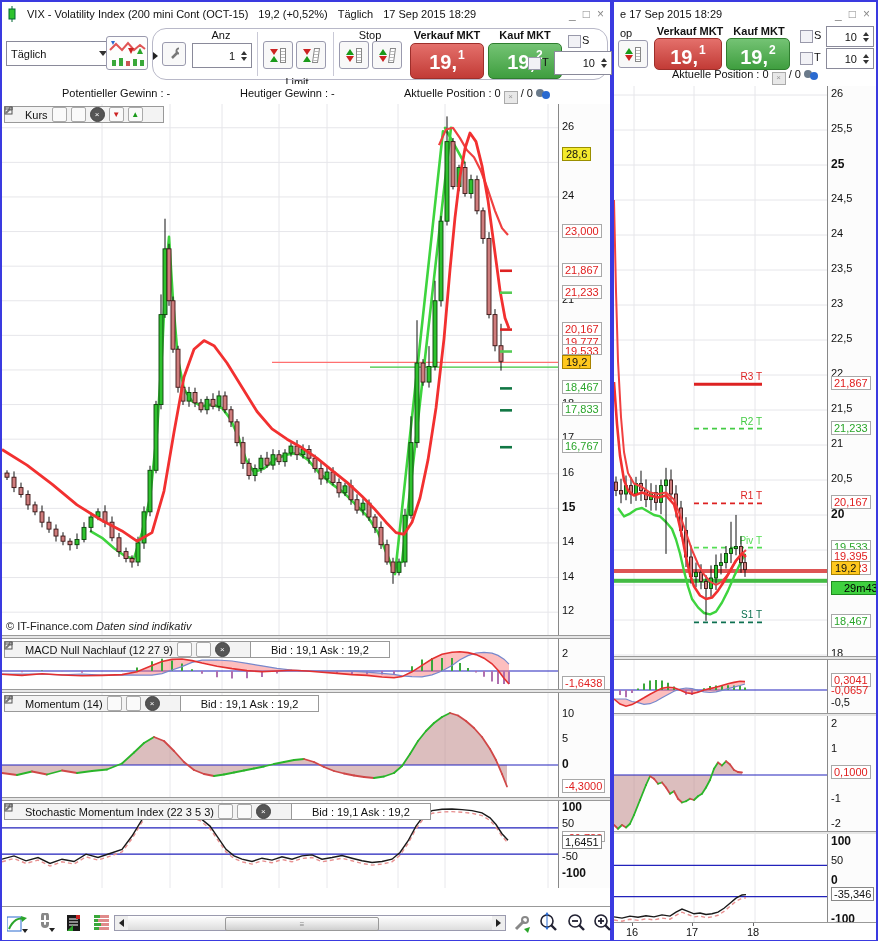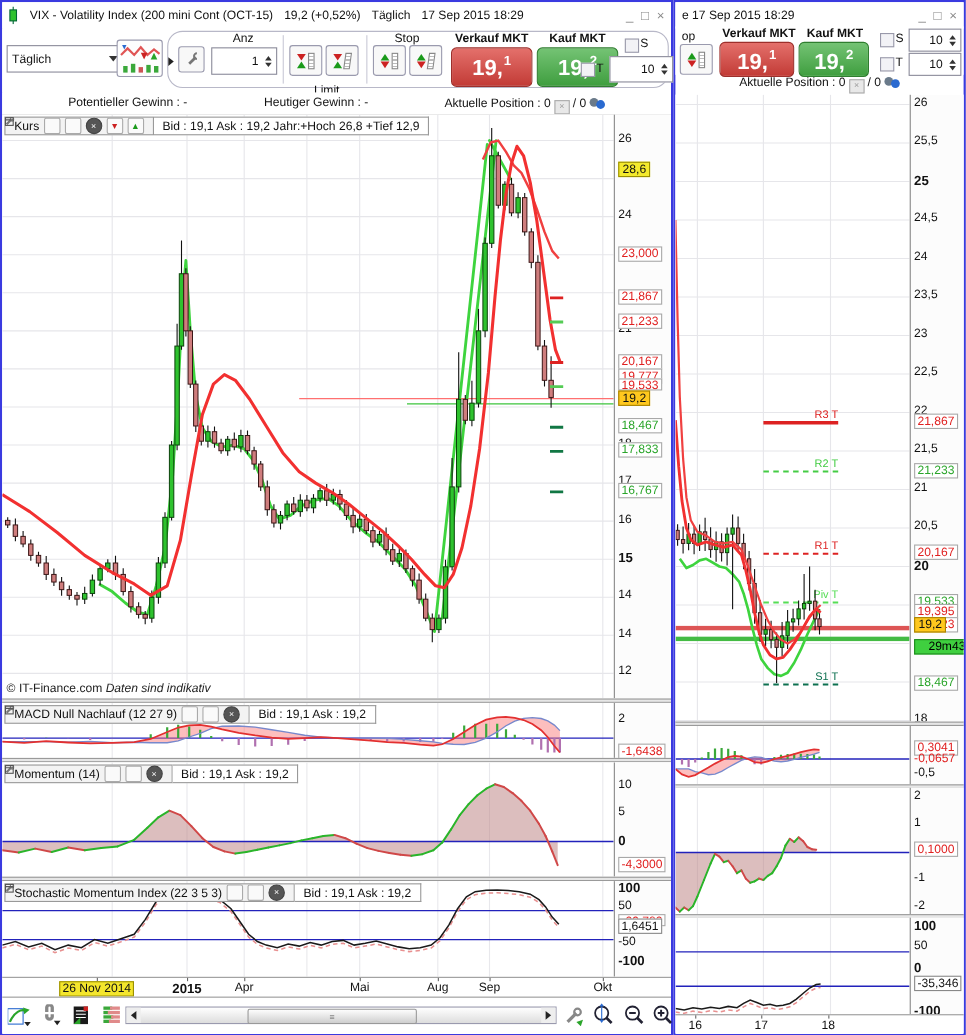--- a/index.html
+++ b/index.html
@@ -55,21 +55,21 @@
   .lbl.tick-bold{font-weight:bold;font-size:12px;}
   .lbl.red-box{color:#e02020;background:#fff;border:1px solid #a8a8a8;padding:0 2px;}
   .lbl.green-box{color:#2aa52a;background:#fff;border:1px solid #a8a8a8;padding:0 2px;}
   .lbl.red-text{color:#e02020;}
   .lbl.gold{background:#f4ea2d;border:1px solid #9a8f00;padding:0 3px;}
   .lbl.gold2{background:#ffc81e;border:1px solid #a88200;padding:0 3px;}
   .lbl.timer{background:#3fd03f;border:1px solid #1e8a1e;padding:0 12px;color:#000;}
   .lbl.white-box{background:#fff;border:1px solid #888;padding:0 2px;}
   .lbl.red-peek{color:#e02020;background:#fff;border:1px solid #a8a8a8;padding:0 2px;height:9px;overflow:hidden;}
   .phead{position:absolute;top:2px;left:2px;height:17px;display:flex;z-index:5;}
-  .phead .nm,.phead .bid{border:1px solid #999;background:#f3f3f3;display:flex;align-items:center;gap:4px;padding:0 8px;height:17px;box-sizing:border-box;text-align:center;}
+  .phead .nm,.phead .bid{border:1px solid #999;background:#f3f3f3;display:flex;align-items:center;gap:4px;padding:0 20px;height:17px;box-sizing:border-box;text-align:center;}
   .phead .bid{background:#fff;border-left:none;}
   .hicon{width:13px;height:13px;border:1px solid #aaa;border-radius:2px;background:#fafafa;display:inline-flex;align-items:center;justify-content:center;font-size:8px;line-height:1;}
   .hicon.dark{background:#555;color:#fff;border-radius:50%;border-color:#444;font-size:8px;}
   .hicon.red{color:#cc2222;}
   .hicon.green{color:#1a9a1a;}
   .copyright{position:absolute;left:4px;bottom:3px;z-index:4;color:#222;}
   .copyright .it{font-style:italic;}
   .sep{position:absolute;left:0;right:0;height:4px;background:#e6e6e6;border-top:1px solid #9a9a9a;border-bottom:1px solid #9a9a9a;box-sizing:border-box;}
   
   .taxis{position:absolute;left:0;right:0;height:18px;background:#fff;border-top:1px solid #999;}
@@ -718,21 +718,20 @@
           <span class="hicon">
               <svg width="9" height="9">
                 <rect x="1" y="1" width="7" height="7" fill="none" stroke="#555"></rect>
                 <line x1="1" y1="3" x2="8" y2="3" stroke="#555"></line>
               </svg>
             </span>
           <span class="hicon dark">×</span>
           <span class="hicon red">▼</span>
           <span class="hicon green">▲</span>
         </span>
-        <span class="bid">Bid : 19,1 Ask : 19,2 Jahr:+Hoch 26,8 +Tief 12,9</span>
       </div>
       <div class="copyright"><span>© IT-Finance.com</span> <span class="it">Daten sind indikativ</span></div>
       <div class="axis" id="ax-price" style="left:556px;width:54px;">
           <div class="lbl tick" style="top: 15.76px;">26</div>
           <div class="lbl tick" style="top: 84.96px;">24</div>
           <div class="lbl tick" style="top: 188.76px;">21</div>
           <div class="lbl tick" style="top: 292.56px;">18</div>
           <div class="lbl tick" style="top: 327.16px;">17</div>
           <div class="lbl tick" style="top: 361.76px;">16</div>
           <div class="lbl tick-bold" style="top: 396.36px;">15</div>
@@ -962,36 +961,20 @@
       <div class="axis" id="ax-stoch" style="left:556px;width:54px;">
           <div class="lbl tick-bold" style="top: -1px;">100</div>
           <div class="lbl tick" style="top: 15.5px;">50</div>
           <div class="lbl red-peek" style="top: 30px;">-29,783</div>
           <div class="lbl white-box" style="top: 34px;">1,6451</div>
           <div class="lbl tick" style="top: 48.5px;">-50</div>
           <div class="lbl tick-bold" style="top: 65px;">-100</div>
         </div>
     </div>
 
-    <div class="taxis" style="top:886px;height:18px;" id="taxis-main">
-        <div class="ttick" style="left: 86px;"></div>
-        <div class="tlbl gold" style="left: 86px;">26 Nov 2014</div>
-        <div class="ttick" style="left: 168px;"></div>
-        <div class="tlbl bold" style="left: 168px;">2015</div>
-        <div class="ttick" style="left: 220px;"></div>
-        <div class="tlbl tick" style="left: 220px;">Apr</div>
-        <div class="ttick" style="left: 325px;"></div>
-        <div class="tlbl tick" style="left: 325px;">Mai</div>
-        <div class="ttick" style="left: 396px;"></div>
-        <div class="tlbl tick" style="left: 396px;">Aug</div>
-        <div class="ttick" style="left: 443px;"></div>
-        <div class="tlbl tick" style="left: 443px;">Sep</div>
-        <div class="ttick" style="left: 546px;"></div>
-        <div class="tlbl tick" style="left: 546px;">Okt</div>
-      </div>
 
     <div class="btoolbar" style="top:904px;height:33px;">
       <span class="bicon" style="left:4px;">
           <svg width="22" height="20">
             <rect x="0" y="4" width="14" height="14" fill="none" stroke="#2a6ad0"></rect>
             <path d="M2,16 C6,7 12,4 17,6" fill="none" stroke="#2aa52a" stroke-width="2"></path>
             <path d="M14,3 l6,2 l-5,4 z" fill="#2aa52a"></path>
             <path d="M15,16 l6,0 l-3,4 z" fill="#222"></path>
           </svg>
         </span>

